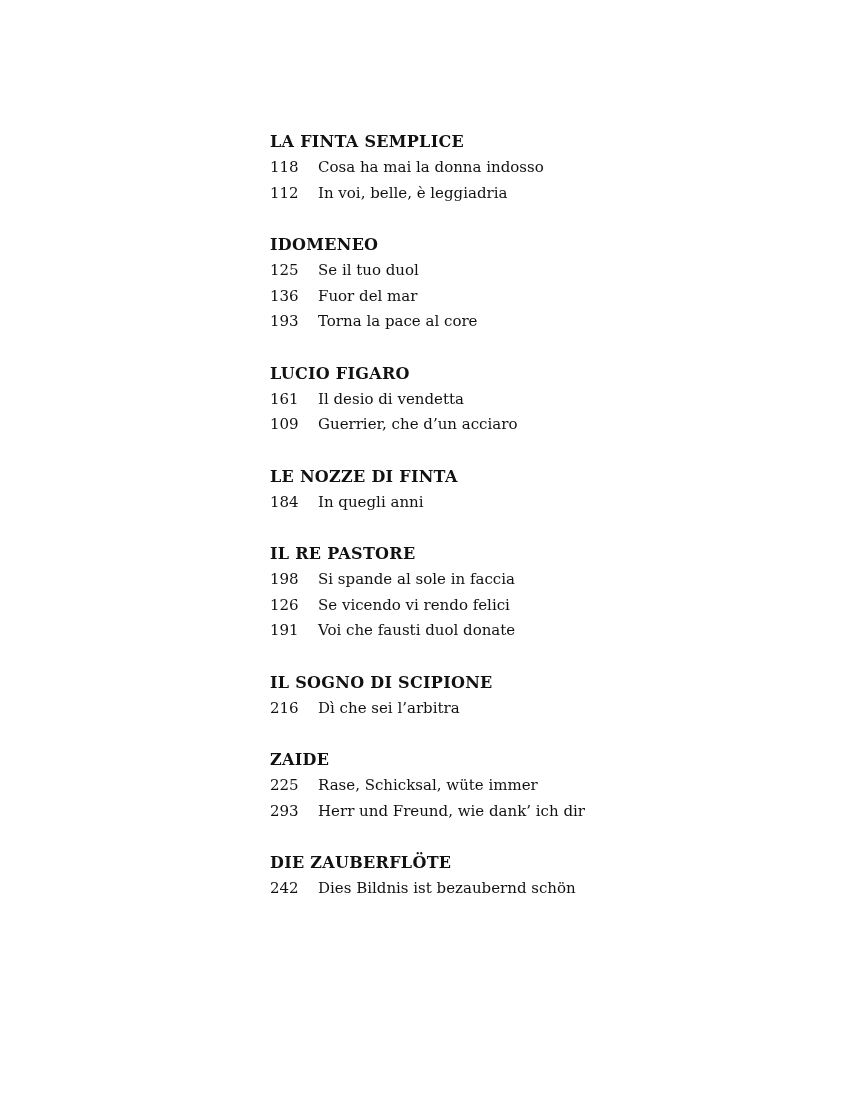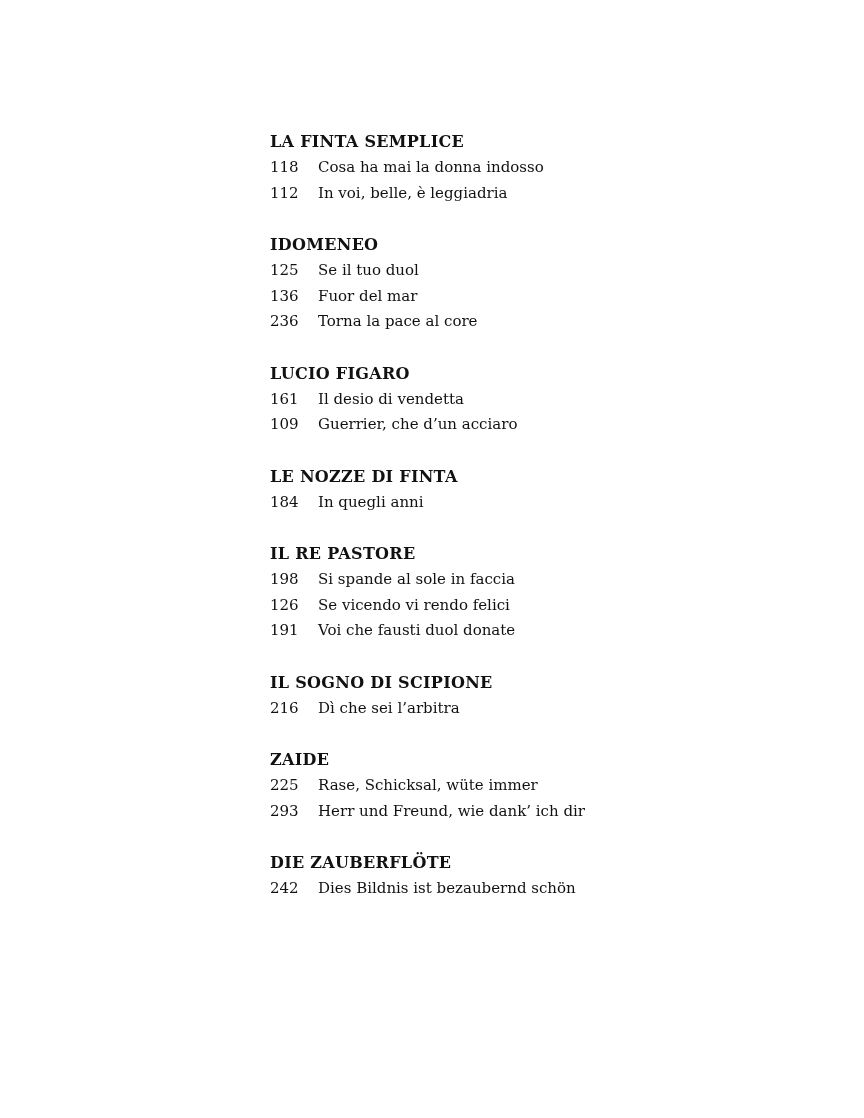--- a/index.html
+++ b/index.html
@@ -73,21 +73,21 @@
     <span class="page-num">125</span>
     <span class="aria-title">Se il tuo duol</span>
   </div>
 
   <div class="toc-row">
     <span class="page-num">136</span>
     <span class="aria-title">Fuor del mar</span>
   </div>
 
   <div class="toc-row">
-    <span class="page-num">236</span>
+    <span class="page-num">193</span>
     <span class="aria-title">Torna la pace al core</span>
   </div>
 </section>
 
   <section class="toc-section">
     <h2 class="section-title">LUCIO FIGARO</h2>
 
   <div class="toc-row">
     <span class="page-num">161</span>
     <span class="aria-title">Il desio di vendetta</span>

